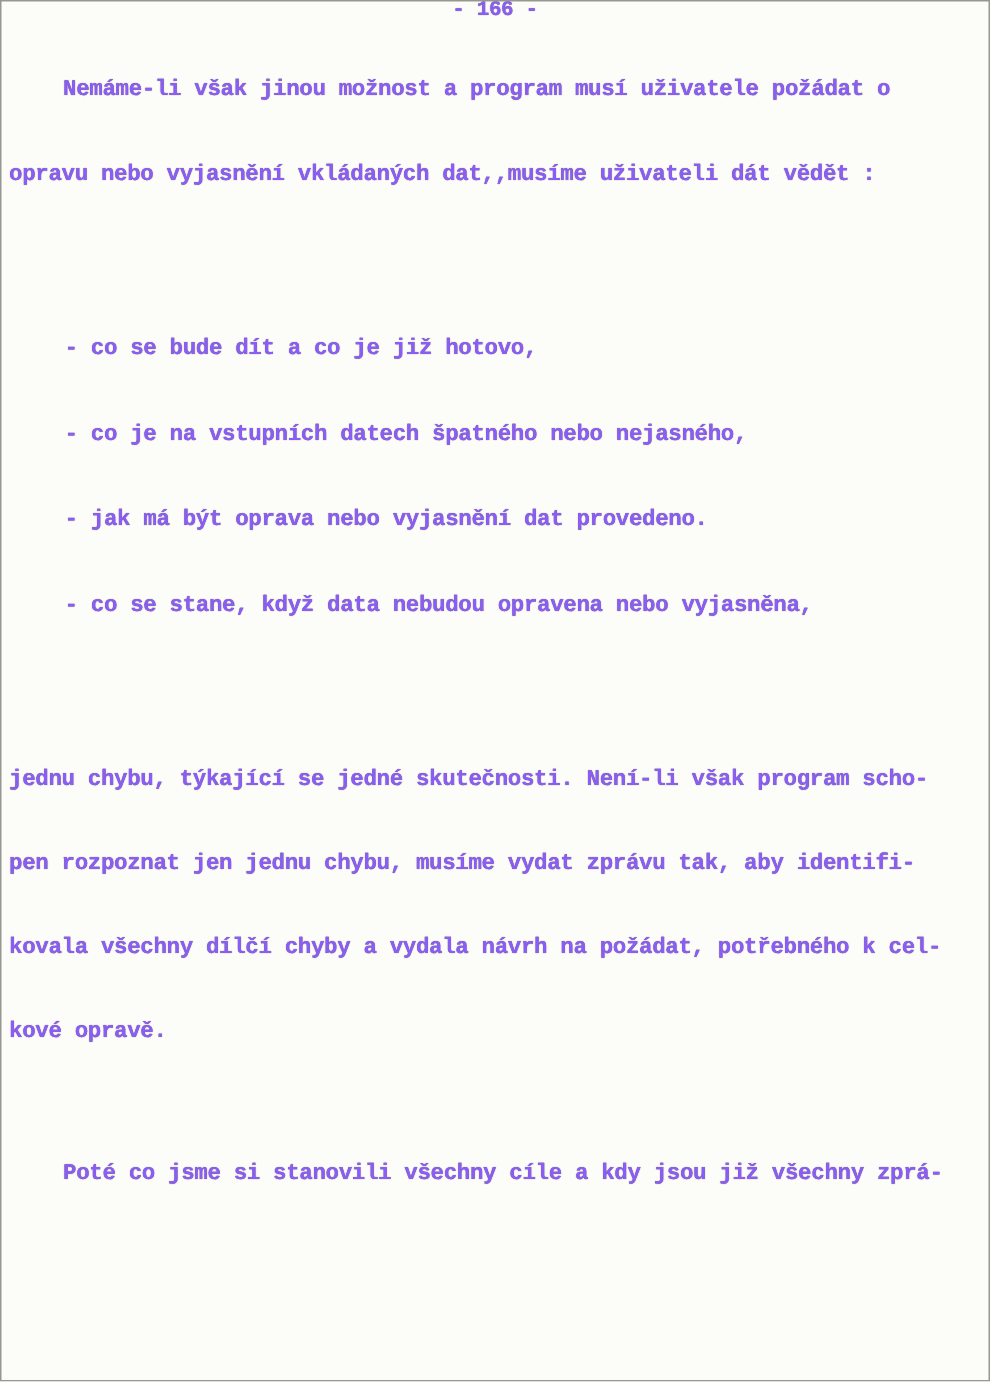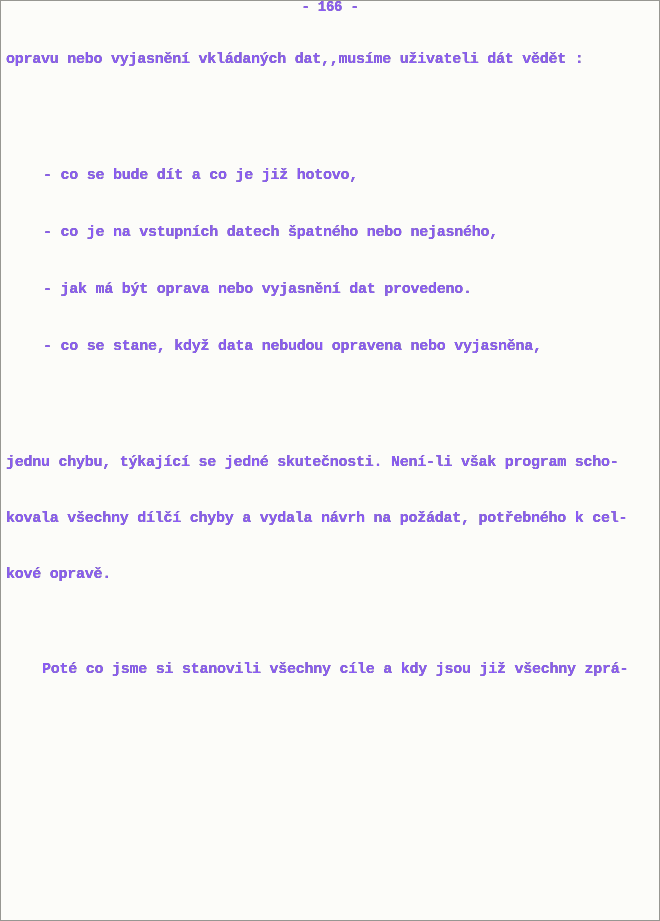--- a/index.html
+++ b/index.html
@@ -71,32 +71,34 @@
   }
 </style>
 </head>
 <body>
 
 <div class="page">
 
   <div class="tx page-number">- 166 -</div>
 
   <div class="tx para">
+    <div class="line indent">Nemáme-li však jinou možnost a program musí uživatele požádat o</div>
     <div class="line">opravu nebo vyjasnění vkládaných dat,,musíme uživateli dát vědět :</div>
   </div>
 
   <div class="tx blist m-list1">
     <div class="line">- co se bude dít a co je již hotovo,</div>
     <div class="line">- co je na vstupních datech špatného nebo nejasného,</div>
     <div class="line">- jak má být oprava nebo vyjasnění dat provedeno.</div>
     <div class="line">- co se stane, když data nebudou opravena nebo vyjasněna,</div>
   </div>
 
   <div class="tx para lh22 m-para2">
     <div class="line">jednu chybu, týkající se jedné skutečnosti. Není-li však program scho-</div>
+    <div class="line">pen rozpoznat jen jednu chybu, musíme vydat zprávu tak, aby identifi-</div>
     <div class="line">kovala všechny dílčí chyby a vydala návrh na požádat, potřebného k cel-</div>
     <div class="line">kové opravě.</div>
   </div>
 
 
   <div class="tx para lh22 m-para3">
     <div class="line indent">Poté co jsme si stanovili všechny cíle a kdy jsou již všechny zprá-</div>
     
     
     

